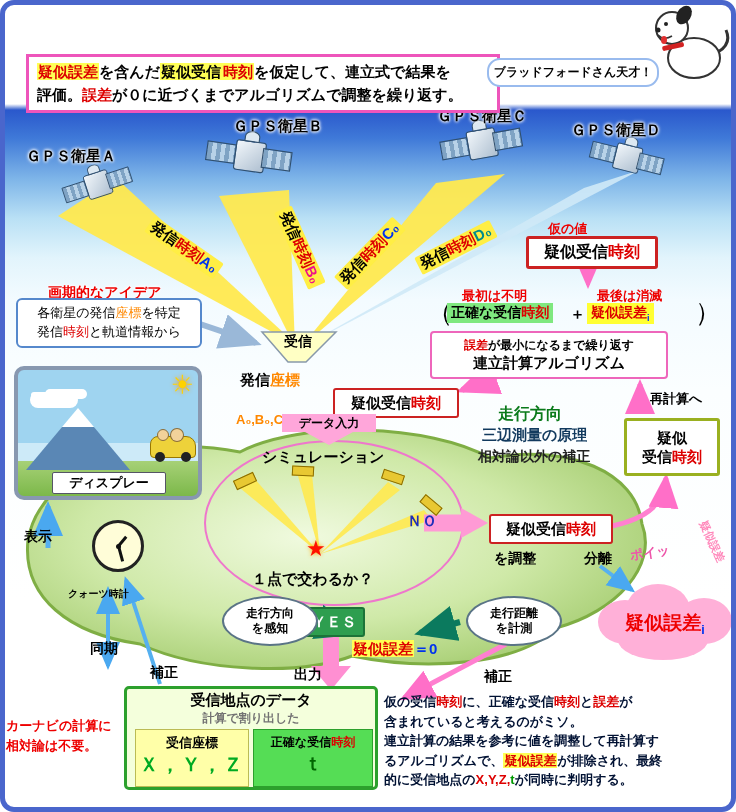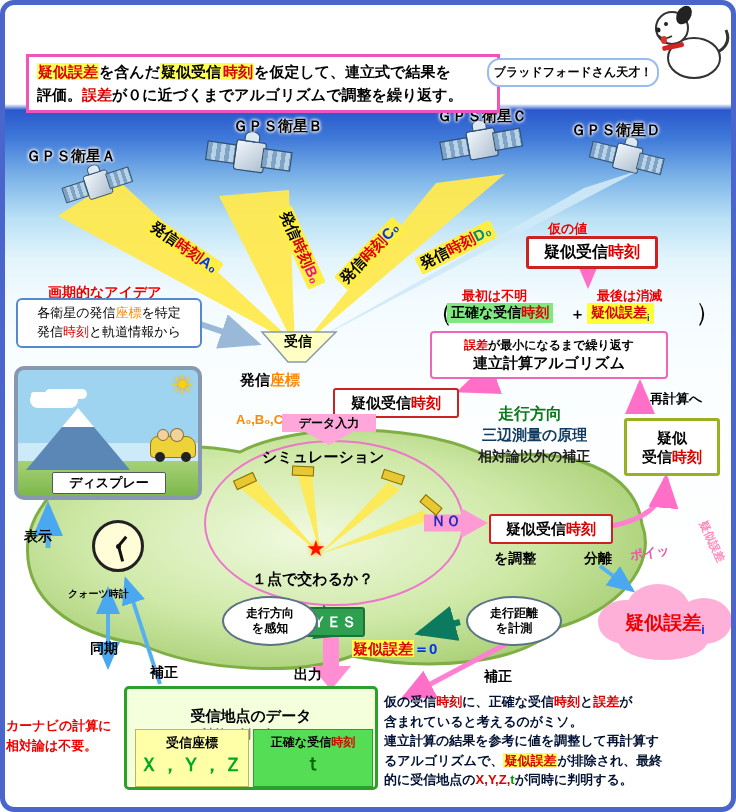--- a/index.html
+++ b/index.html
@@ -70,21 +70,21 @@
   .clock{position:absolute;left:92px;top:520px;width:46px;height:46px;border-radius:50%;background:#fffdd8;border:3px solid #222;z-index:6;}
   .clock .hand{position:absolute;left:50%;bottom:50%;width:3px;margin-left:-1.5px;background:#111;transform-origin:50% 100%;}
   .clock .hand.h{height:12px;transform:rotate(40deg);}
   .clock .hand.m{height:16px;transform:rotate(165deg);}
   .clock .pin{position:absolute;left:50%;top:50%;width:5px;height:5px;margin:-2.5px 0 0 -2.5px;background:#111;border-radius:50%;}
   .cloudburst{position:absolute;left:598px;top:582px;width:134px;height:78px;z-index:4;}
   .cloudburst .puff{position:absolute;background:#ffb0d8;border-radius:50%;}
   .cloudburst .ct{position:absolute;left:0;right:0;top:28px;text-align:center;font-size:19px;font-weight:bold;z-index:2;white-space:nowrap;}
   .result{position:absolute;left:124px;top:686px;width:254px;height:104px;background:#f4ffdc;border:3px solid #2ca02c;
     border-radius:5px;z-index:6;box-sizing:border-box;}
-  .result .rt{text-align:center;font-size:15px;font-weight:bold;margin-top:18px;white-space:nowrap;}
+  .result .rt{text-align:center;font-size:15px;font-weight:bold;margin-top:2px;white-space:nowrap;}
   .result .rs{text-align:center;font-size:12px;font-weight:bold;color:#737373;white-space:nowrap;}
   .result .cellL{position:absolute;left:8px;top:40px;width:112px;height:56px;background:#ffffa8;border:1px solid #bbbb55;
     text-align:center;font-weight:bold;}
   .result .cellR{position:absolute;left:126px;top:40px;width:118px;height:56px;background:#55dd55;border:1px solid #2ca02c;
     text-align:center;font-weight:bold;}
   .note{position:absolute;left:384px;top:692px;width:346px;z-index:6;font-size:13px;font-weight:bold;color:#001133;
     line-height:1.5;white-space:nowrap;}
   .dog{position:absolute;left:648px;top:2px;z-index:10;}
 </style>
 </head>
@@ -258,21 +258,21 @@
   <div class="simellipse"></div>
   <div class="t" style="left:262px;top:448px;font-size:15px">シミュレーション</div>
   <div class="minisat" style="left:234px;top:476px;transform:rotate(-25deg)"></div>
   <div class="minisat" style="left:292px;top:466px;transform:rotate(3deg)"></div>
   <div class="minisat" style="left:382px;top:472px;transform:rotate(18deg)"></div>
   <div class="minisat" style="left:420px;top:500px;transform:rotate(40deg)"></div>
   <div class="t" style="left:306px;top:536px;font-size:22px;color:#ff1100;text-shadow:0 0 4px #ffaa00">★</div>
   <div class="t" style="left:252px;top:570px;font-size:15px">１点で交わるか？</div>
 
   <div class="noarrow"></div>
-  <div class="t" style="left:428px;top:512px;width:36px;text-align:center;font-size:15px;color:#1f2fbb">ＮＯ</div>
+  <div class="t" style="left:404px;top:512px;width:36px;text-align:center;font-size:15px;color:#1f2fbb">ＮＯ</div>
   <div class="rbox" style="left:489px;top:514px;width:120px;height:26px;font-size:15px">
       <span>疑似受信</span>
       <span style="color: rgb(221, 0, 0);">時刻</span>
     </div>
   <div class="t" style="left:494px;top:550px;font-size:14px">を調整</div>
   <div class="t" style="left:584px;top:550px;font-size:14px">分離</div>
   <div class="t" style="left:630px;top:544px;font-size:13px;color:#ee55aa;transform:rotate(-8deg)">ポイッ</div>
   <div class="t" style="left:690px;top:534px;font-size:11px;color:#ff88bb;transform:rotate(65deg)">疑似誤差</div>
 
   <div class="cloudburst">

